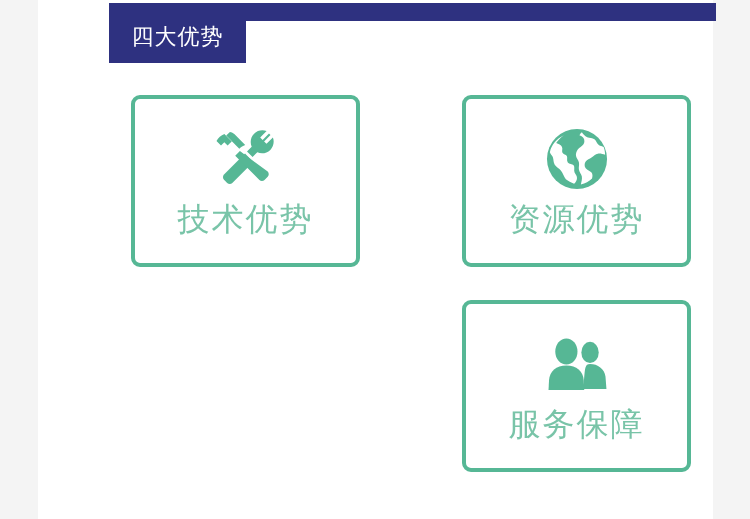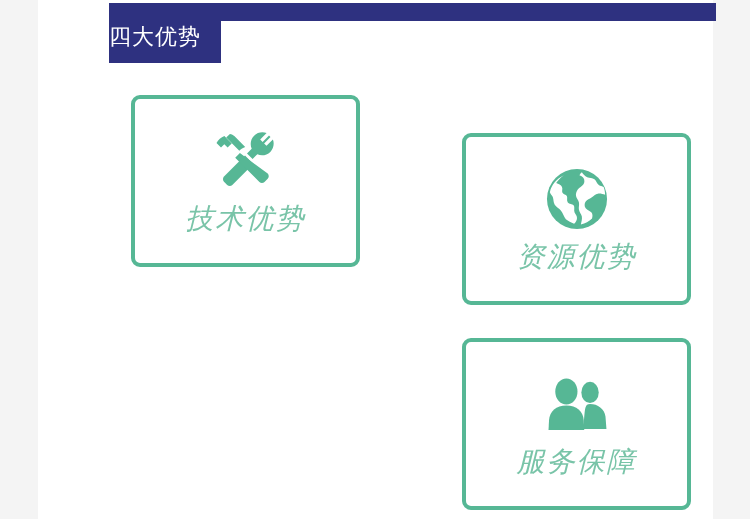--- a/index.html
+++ b/index.html
@@ -34,26 +34,26 @@
     top: 3px;
     width: 607px;
     height: 18px;
     background: #2e3180;
   }
   
   .section-tab {
     position: absolute;
     left: 71px;
     top: 10px;
-    width: 112px;
+    width: 137px;
     height: 53px;
     background: #2e3180;
     display: flex;
     align-items: center;
-    justify-content: flex-start;
+    justify-content: center;
     box-sizing: border-box;
   }
   .section-tab-label {
     color: #ffffff;
     font-size: 22px;
     letter-spacing: 1px;
     line-height: 1;
     font-weight: 400;
     white-space: nowrap;
   }
@@ -74,40 +74,39 @@
     border-radius: 9px;
     background: #ffffff;
     display: flex;
     flex-direction: column;
     align-items: center;
     justify-content: center;
   }
   .card.r0 { top: 0; }
   .card.r1 { top: 205px; }
   .card.c0 { left: 0; }
-  .card.c1 { left: 331px; margin-top: 38px; }
+  .card.c1 { left: 331px; }
 
   .card-icon {
     width: 70px;
     height: 64px;
     display: flex;
     align-items: center;
     justify-content: center;
     margin-bottom: 12px;
   }
   .card-icon svg {
     display: block;
   }
   .card-label {
     color: #79c4a8;
-    font-size: 28px;
+    font-size: 32px;
     letter-spacing: 2px;
     line-height: 1;
     white-space: nowrap;
-    font-style: italic;
   }
 </style>
 </head>
 <body>
 
 <div class="page">
   <div class="sheet">
 
     <div class="section-rule"></div>
 

